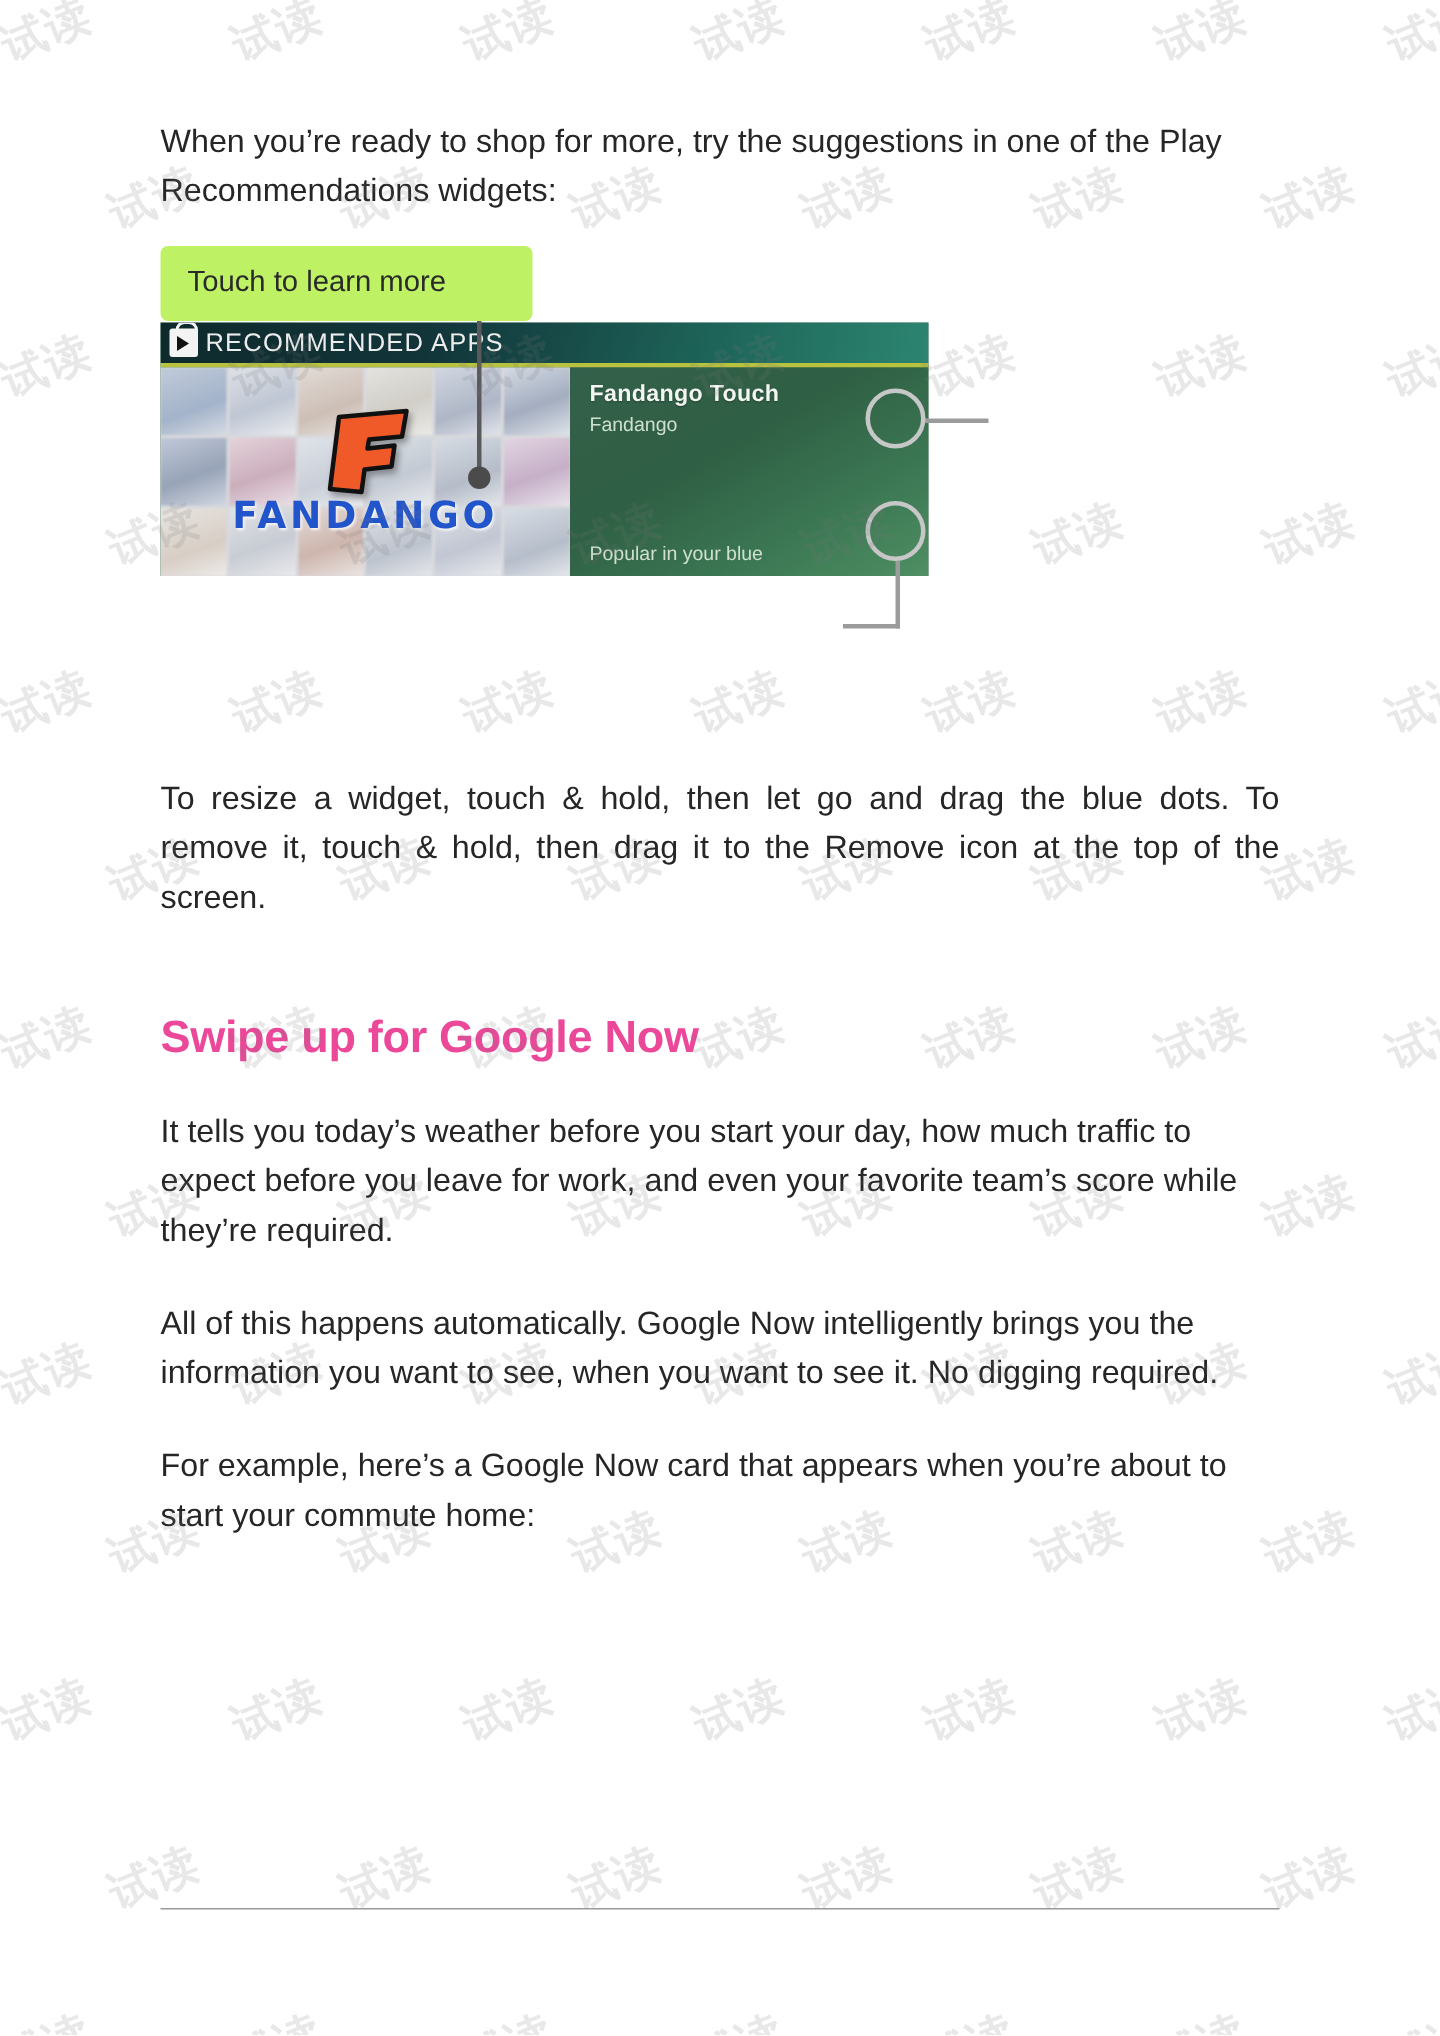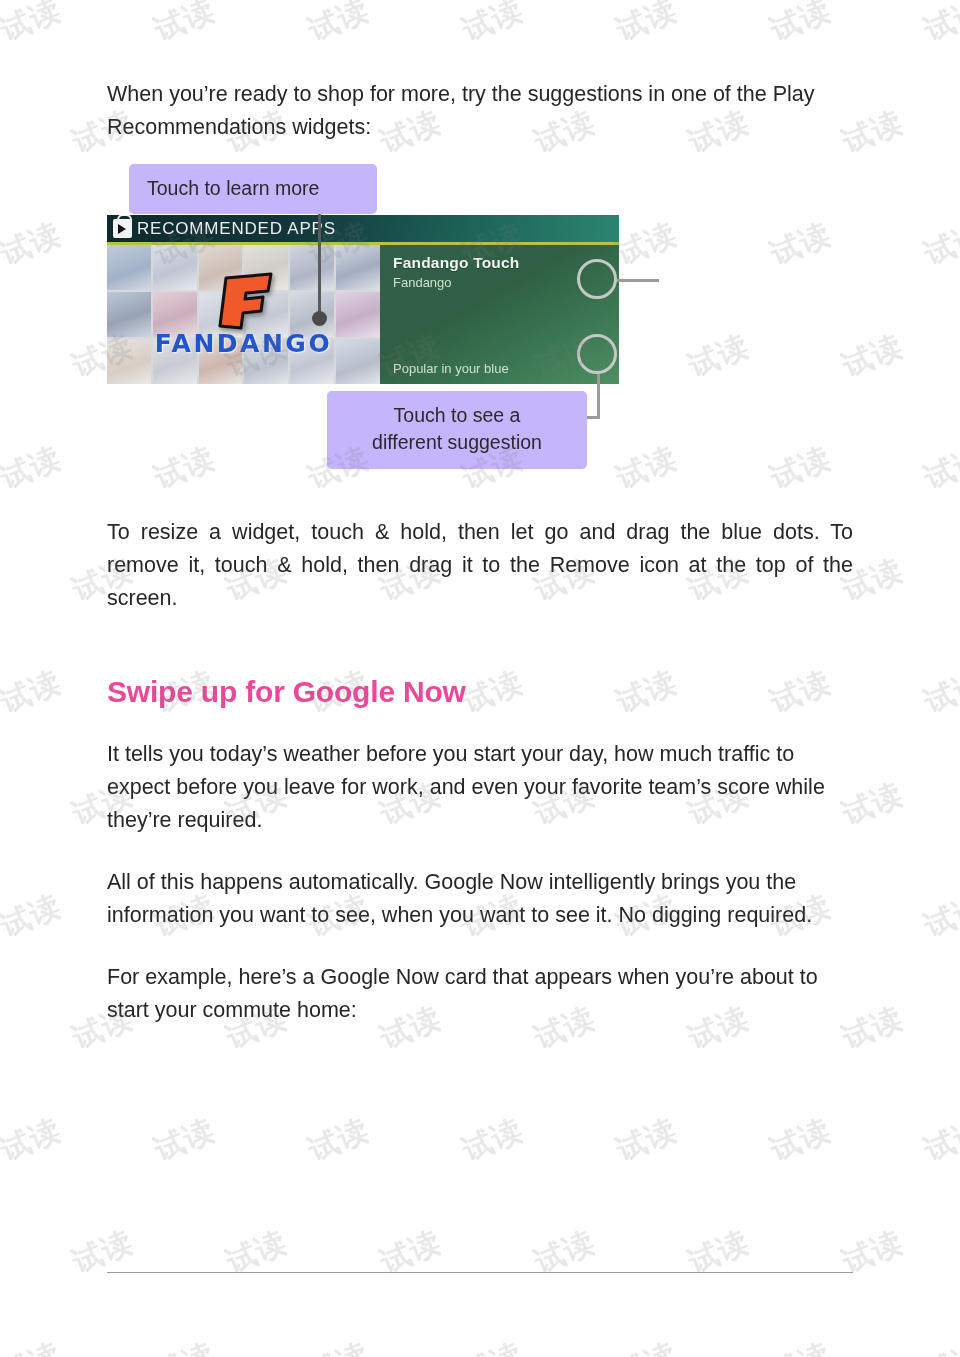--- a/index.html
+++ b/index.html
@@ -75,27 +75,26 @@
   .figure {
     position: relative;
     width: 746px;
     height: 330px;
     margin-top: 20px;
   }
 
   
   .callout {
     position: absolute;
-    background: #c4b5fd;
+    background: #bef264;
     border-radius: 5px;
     color: #2a2a2a;
     font-size: 19.5px;
     line-height: 27px;
     z-index: 6;
-    margin-left: 22px;
   }
   .callout-learn {
     left: 0px;
     top: 0px;
     width: 248px;
     padding: 11px 0 12px 18px;
   }
   .callout-avoid {
     left: 550px;
     top: 45px;
@@ -376,24 +375,20 @@
       </div>
 
       <div class="ring" style="left:470px; top:95px;"></div>
       <div class="ring" style="left:470px; top:170px;"></div>
 
       <div class="callout callout-learn">
         <span>Touch to learn more</span>
       </div>
 
 
-      <div class="callout callout-different">
-        <div>Touch to see a</div>
-        <div>different suggestion</div>
-      </div>
     </div>
 
     <p class="body justified" style="margin-top:22px;">To resize a widget, touch &amp; hold, then let go and drag the blue dots. To remove it, touch &amp; hold, then drag it to the Remove icon at the top of the screen.</p>
 
     <h2 class="section-heading">Swipe up for Google Now</h2>
 
     <p class="body para-gap">It tells you today’s weather before you start your day, how much traffic to expect before you leave for work, and even your favorite team’s score while they’re required.</p>
     <p class="body para-gap">All of this happens automatically. Google Now intelligently brings you the information you want to see, when you want to see it. No digging required.</p>
     <p class="body para-gap">For example, here’s a Google Now card that appears when you’re about to start your commute home:</p>
   </div>

